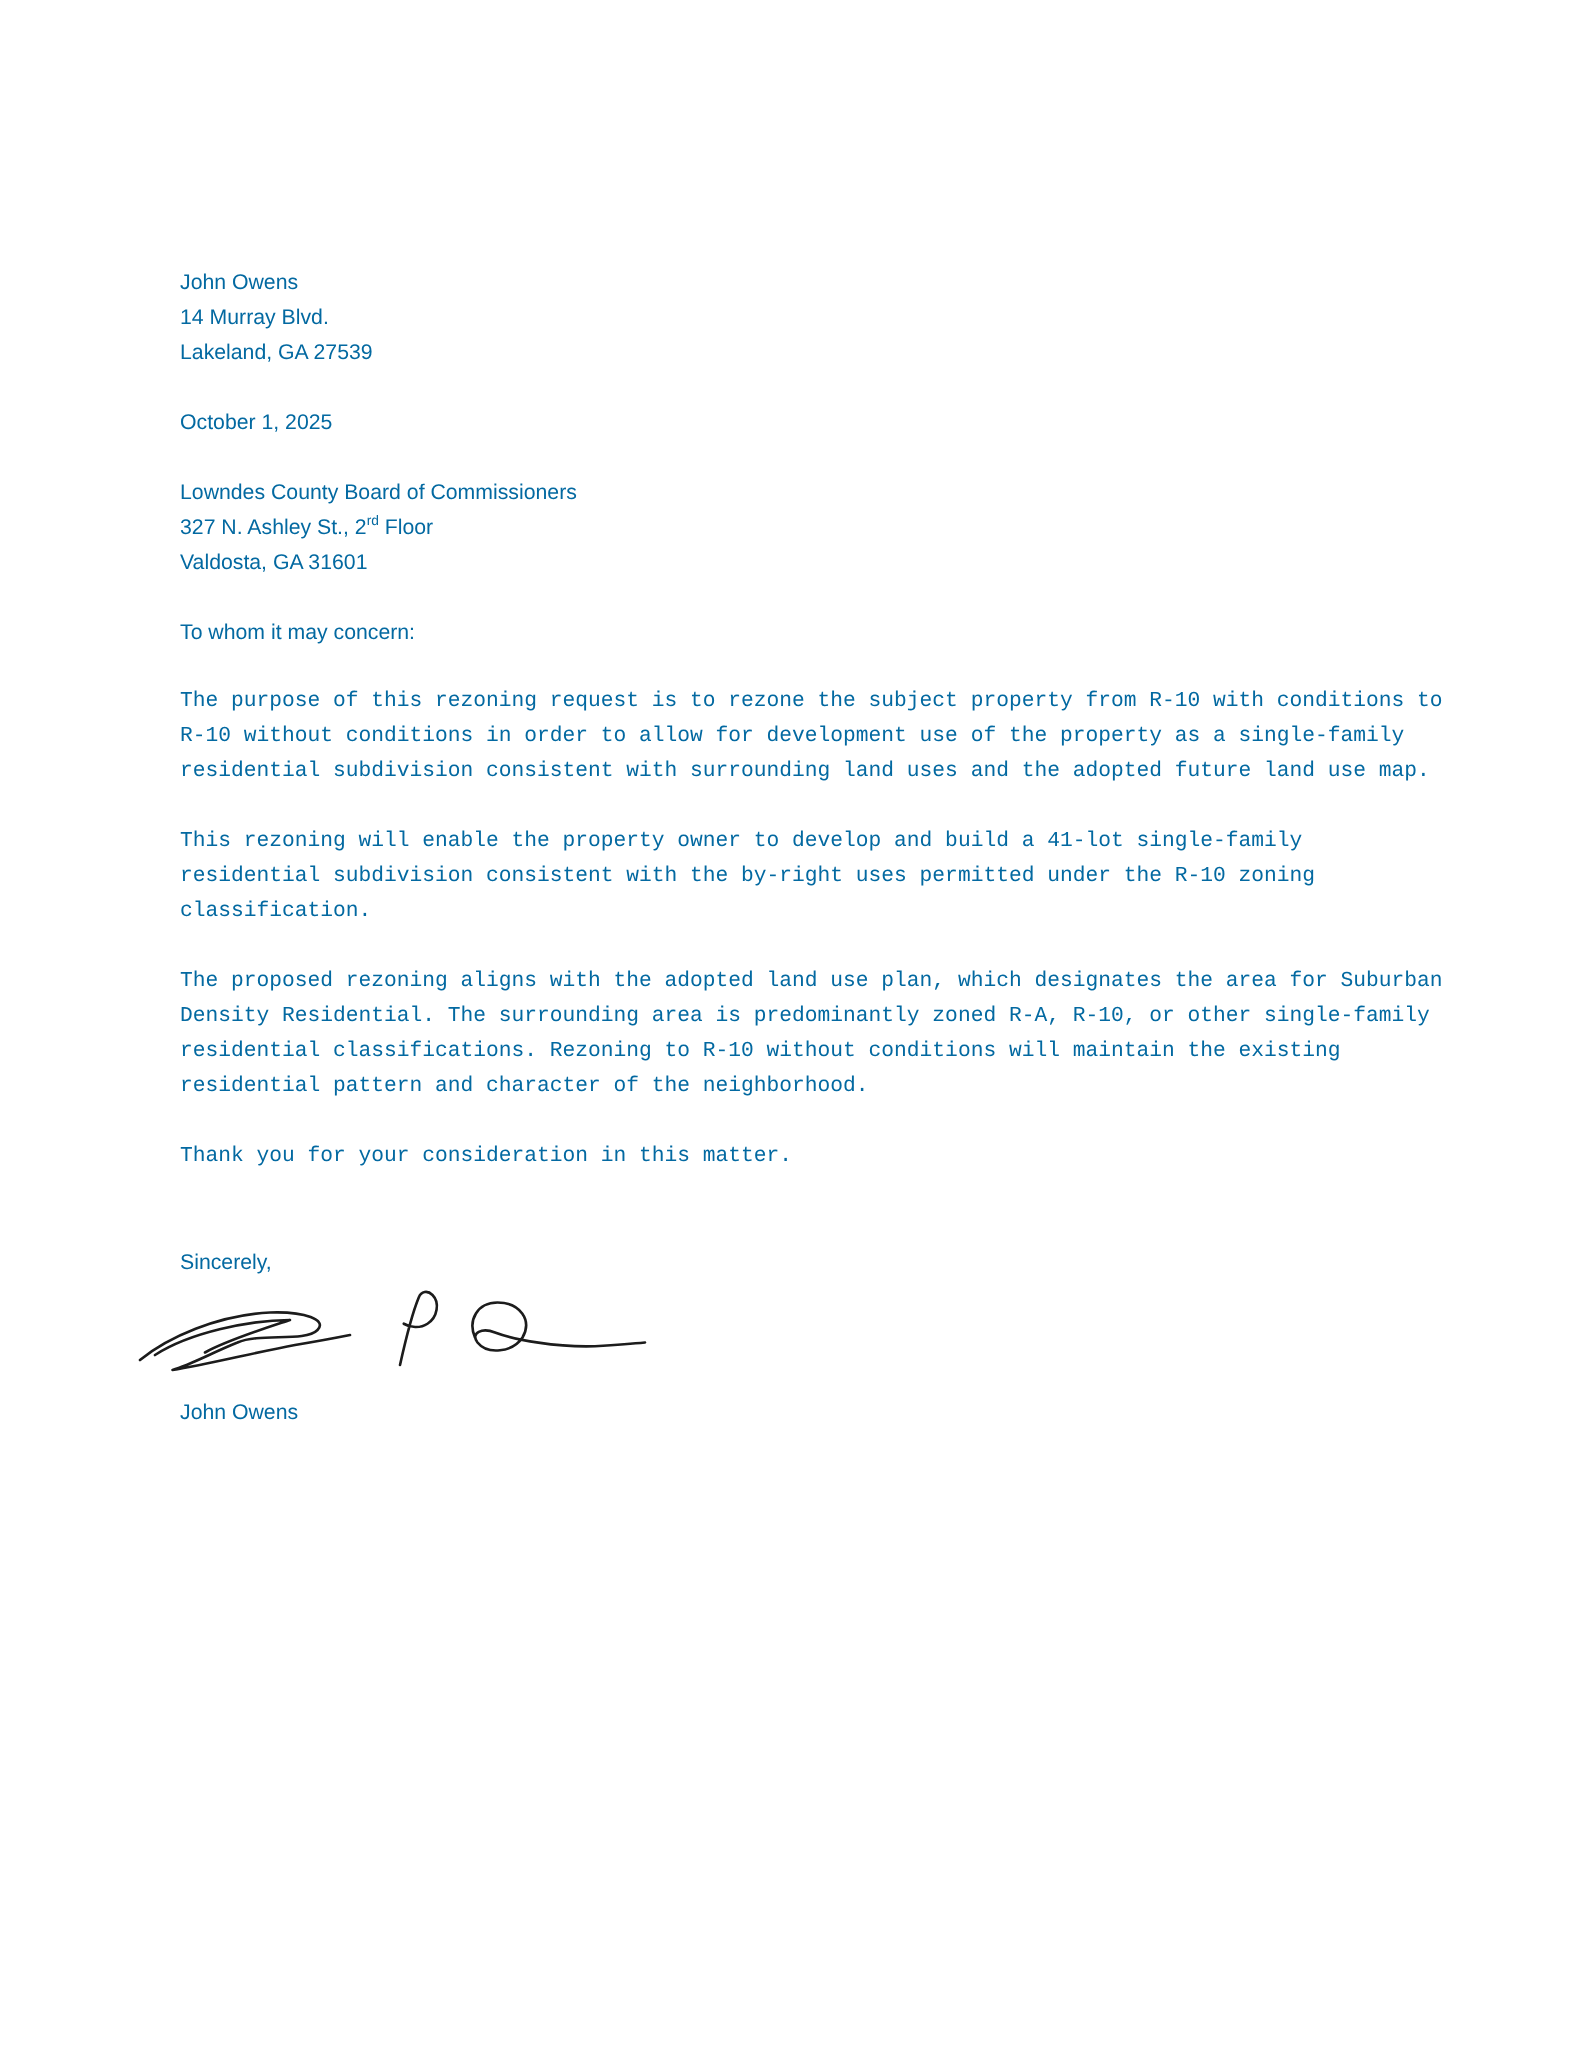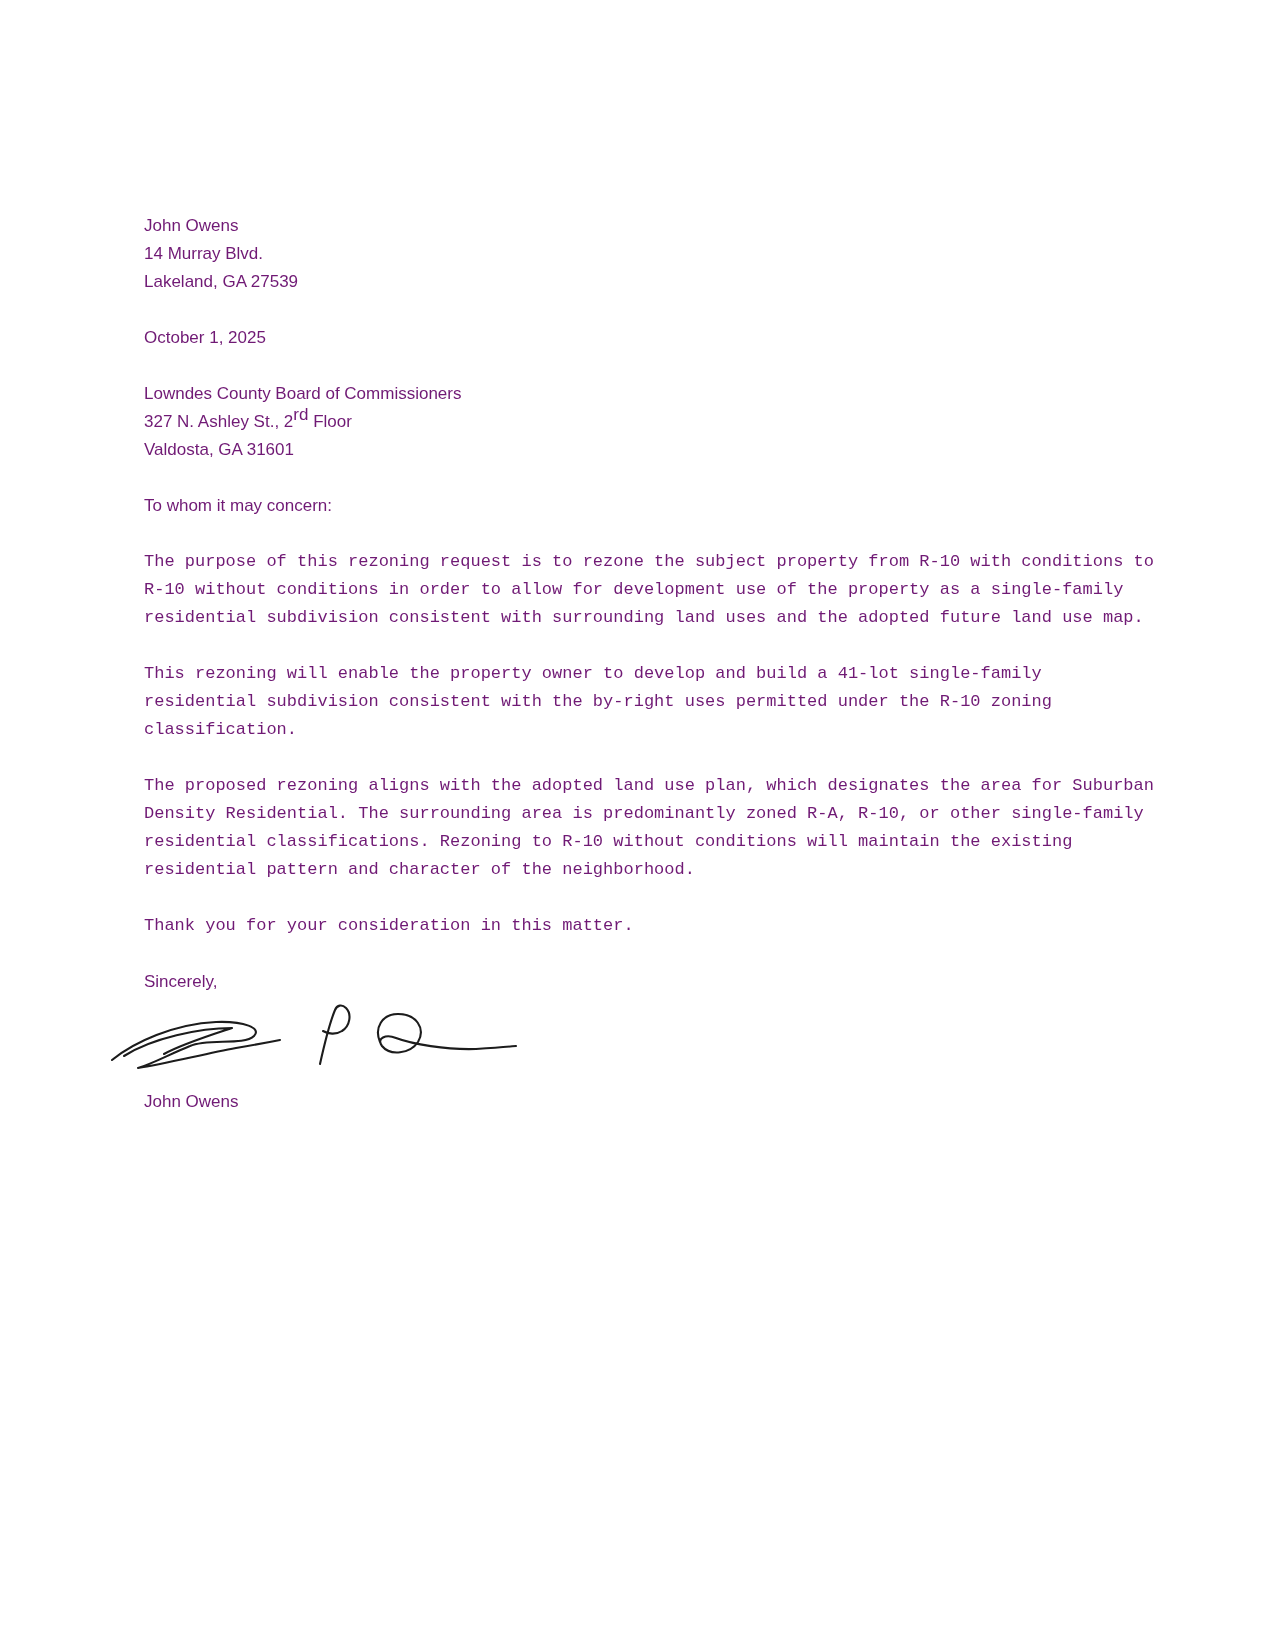--- a/index.html
+++ b/index.html
@@ -14,46 +14,46 @@
     overflow: hidden;
   }
   .page {
     box-sizing: border-box;
     width: 1275px;
     height: 1650px;
     padding: 212px 116px 60px 144px;
     font-family: "Liberation Sans", sans-serif;
     font-size: 17px;
     line-height: 28px;
-    color: #701a75;
+    color: #0369a1;
     -webkit-font-smoothing: antialiased;
   }
   .block {
     margin: 0 0 28px 0;
   }
   .block div, .block p {
     margin: 0;
   }
   p.para {
     margin: 0 0 28px 0;
     font-family: Liberation Mono, monospace;
   }
   .closing {
-    margin-top: 28px;
+    margin-top: 56px;
     margin-bottom: 2px;
   }
   .signature-wrap {
     margin: 2px 0 6px -40px;
     height: 84px;
   }
   .signature-wrap svg {
     display: block;
   }
   sup.ordinal {
-    font-size: 17px;
+    font-size: 11px;
     line-height: 0;
     vertical-align: super;
   }
 </style>
 </head>
 <body>
 
 <div class="page">
 
   <div class="block">

